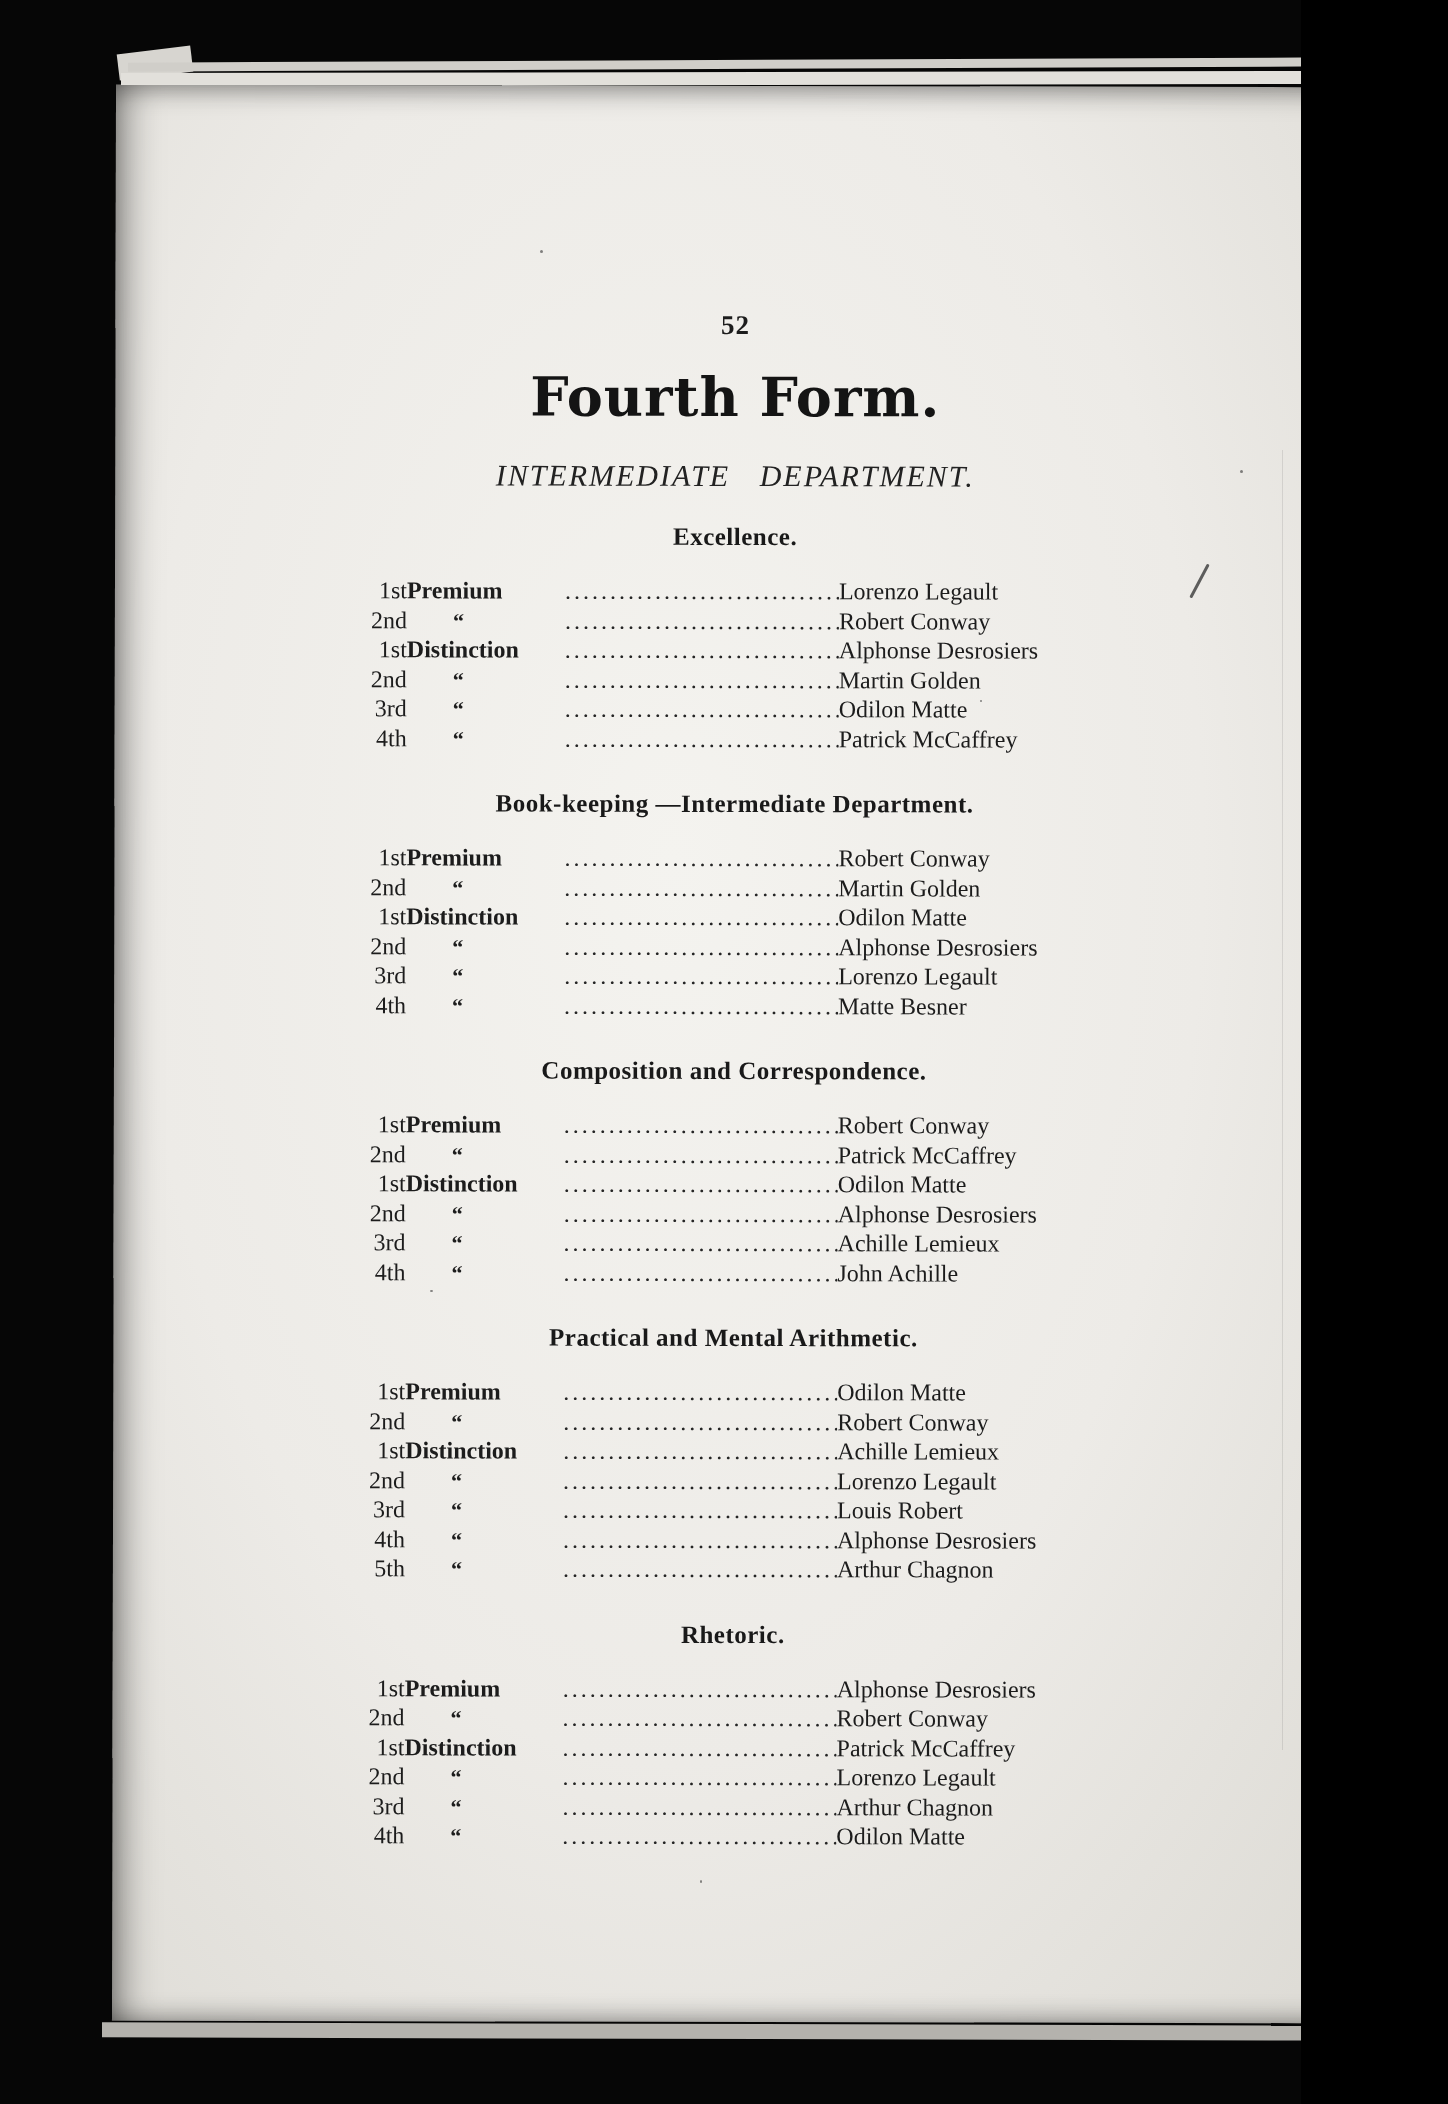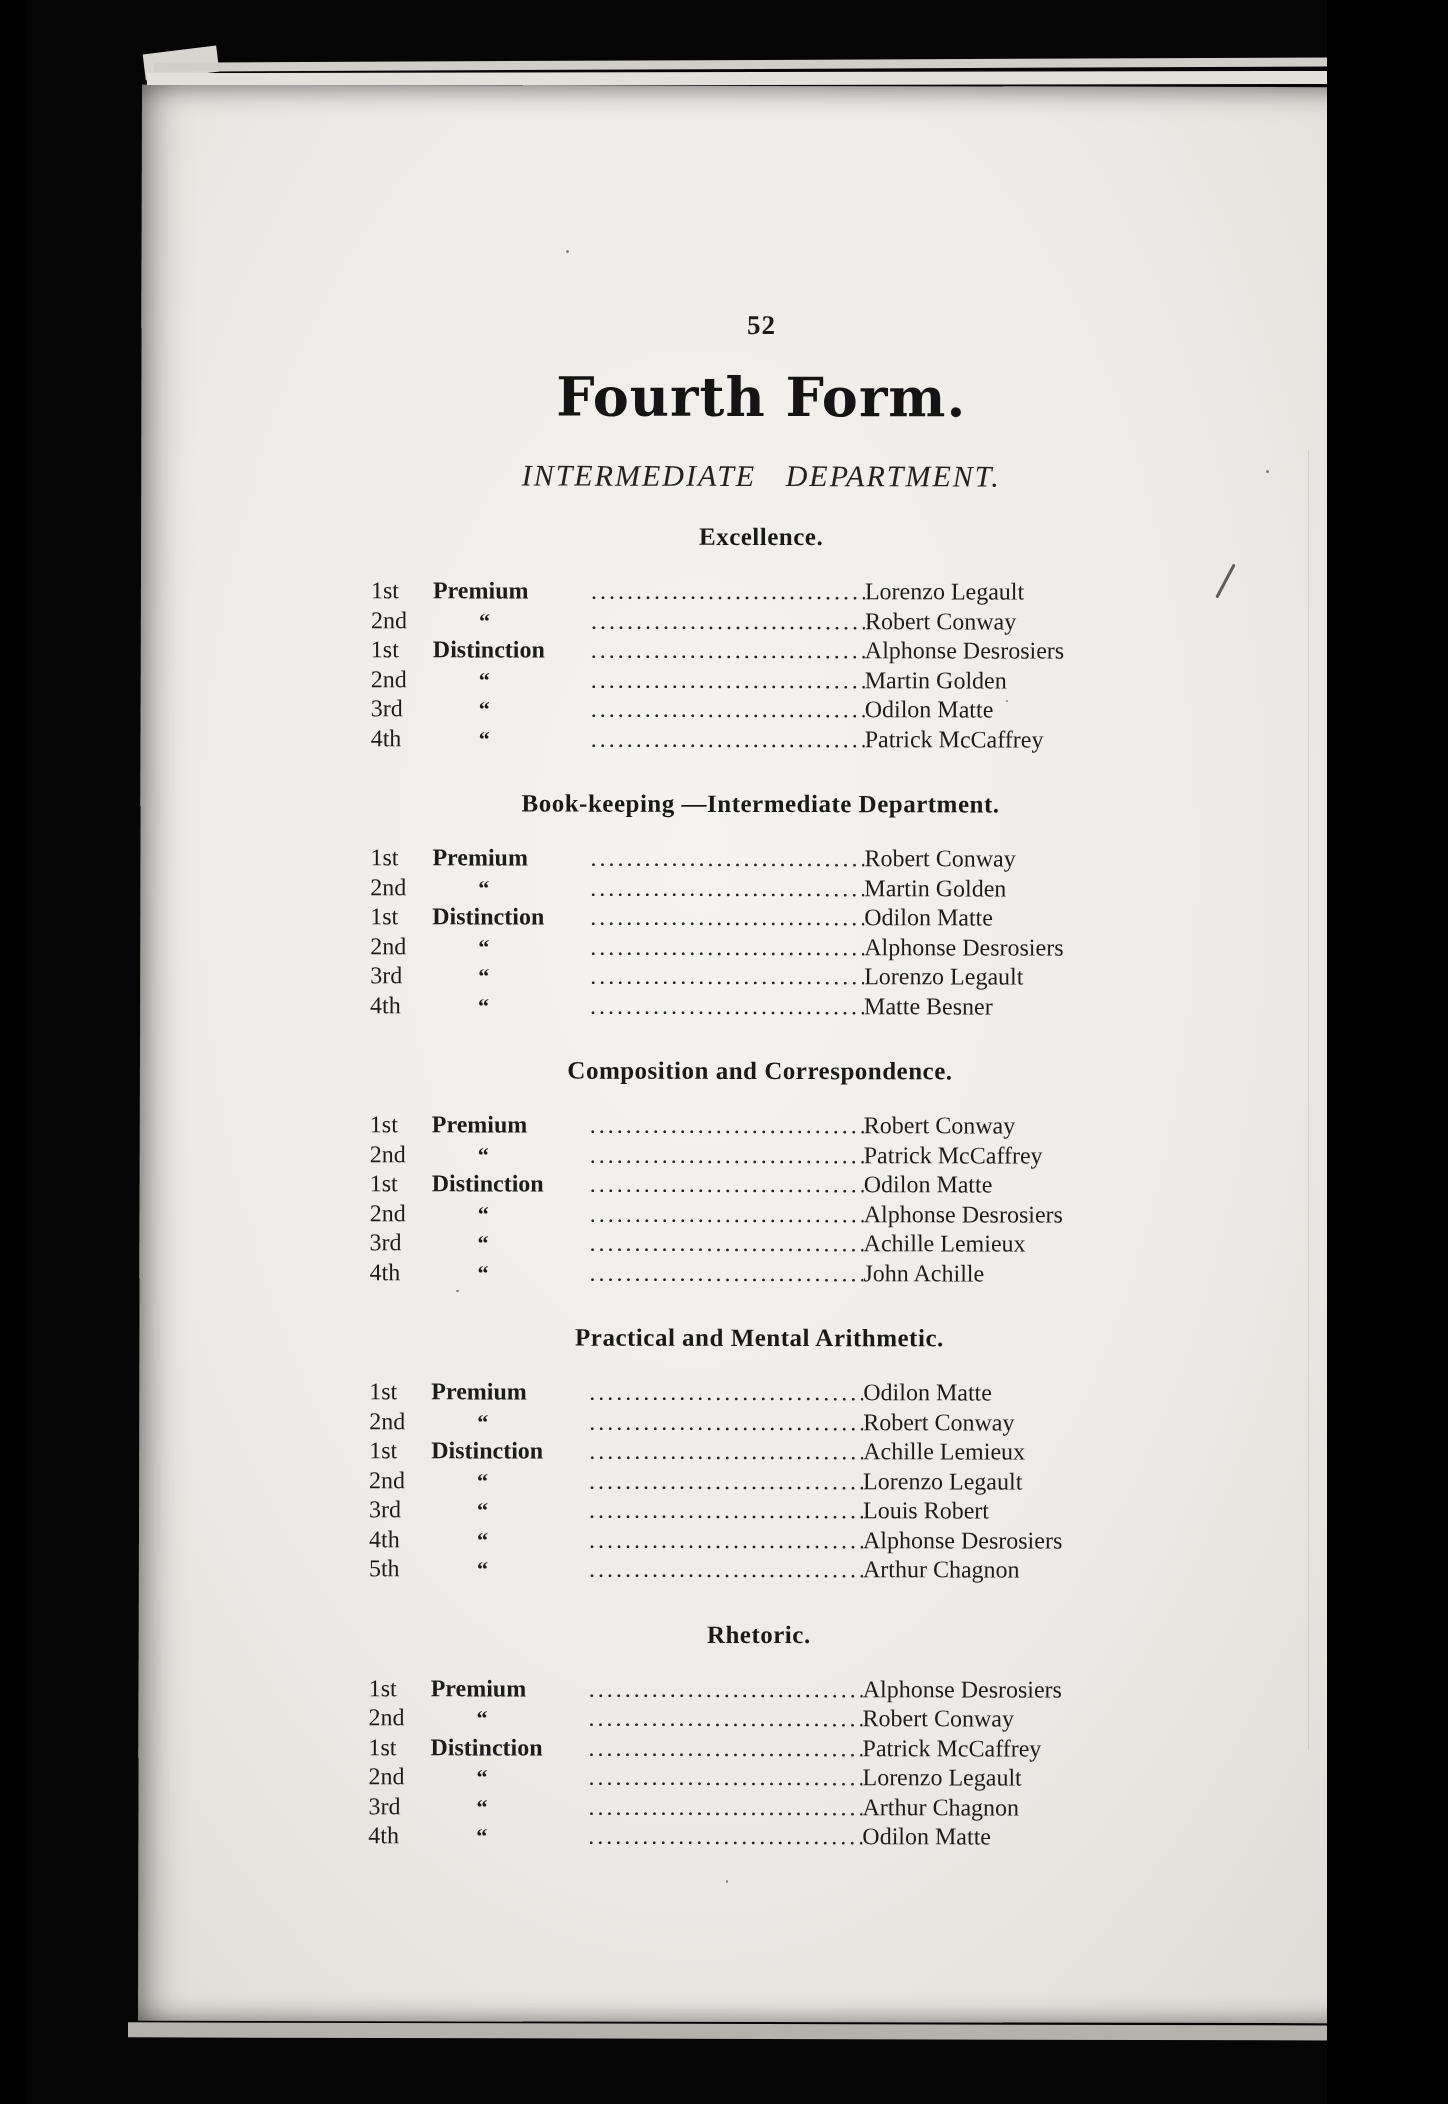--- a/index.html
+++ b/index.html
@@ -1,17 +1,17 @@
 <!DOCTYPE html>
 <html><head>
 <meta charset="utf-8">
 <style>
   html,body{margin:0;padding:0;background:#000;}
   .scan{position:relative;width:1301px;height:2104px;background:#060606;overflow:hidden;
-        font-family:"Liberation Serif", serif;margin-left:26px;}
+        font-family:"Liberation Serif", serif;}
 
   
   .top-edge1{position:absolute;left:128px;top:60px;width:1205px;height:9px;background:#d0cec9;transform:rotate(-.25deg);}
   .top-edge2{position:absolute;left:121px;top:72px;width:1221px;height:13px;background:#e2e0db;transform:rotate(-.1deg);}
   .corner-tab{position:absolute;left:118px;top:50px;width:74px;height:26px;background:#d7d5d0;transform:rotate(-7deg);}
 
   
   .page{position:absolute;left:114px;top:86px;width:1240px;height:1936px;
         background:radial-gradient(ellipse at 45% 40%, #f4f3ef 0%, #edebe7 55%, #dcdad4 100%);
         box-shadow:inset 28px 0 38px -22px rgba(0,0,0,.5),
@@ -26,21 +26,21 @@
   .page-number{text-align:center;font-size:27px;font-weight:bold;letter-spacing:1px;}
   .title{text-align:center;font-size:54px;font-weight:bold;margin:24px 0 0;
          font-family:"DejaVu Serif", serif;letter-spacing:1px;color:#141414;}
   .subtitle{text-align:center;font-style:italic;font-weight:normal;font-size:30px;
             margin:30px 0 0;letter-spacing:2px;word-spacing:20px;color:#222;}
 
   .section-heading{text-align:center;font-size:25px;font-weight:bold;margin:36px 0 26px;letter-spacing:.5px;color:#191919;}
   .prize-section:first-child .section-heading{margin-top:30px;}
 
   .entry-row{display:flex;font-size:24px;line-height:29.5px;white-space:nowrap;}
-  .rank{width:62px;}
+  .rank{width:62px;text-align:right;}
   .label{width:158px;font-weight:bold;}
   .label.ditto{padding-left:46px;box-sizing:border-box;font-size:22px;}
   .leader{flex:1;overflow:hidden;letter-spacing:3px;color:#242424;}
   .leader::after{content:"......................................................................................";}
   .name{width:286px;}
 
   
   .art{position:absolute;background:#0a0a0a;}
   .a1{left:1337px;top:140px;width:4px;height:370px;opacity:.7;border-radius:2px;}
   .a2{left:1329px;top:248px;width:14px;height:62px;opacity:.9;border-radius:6px;}

